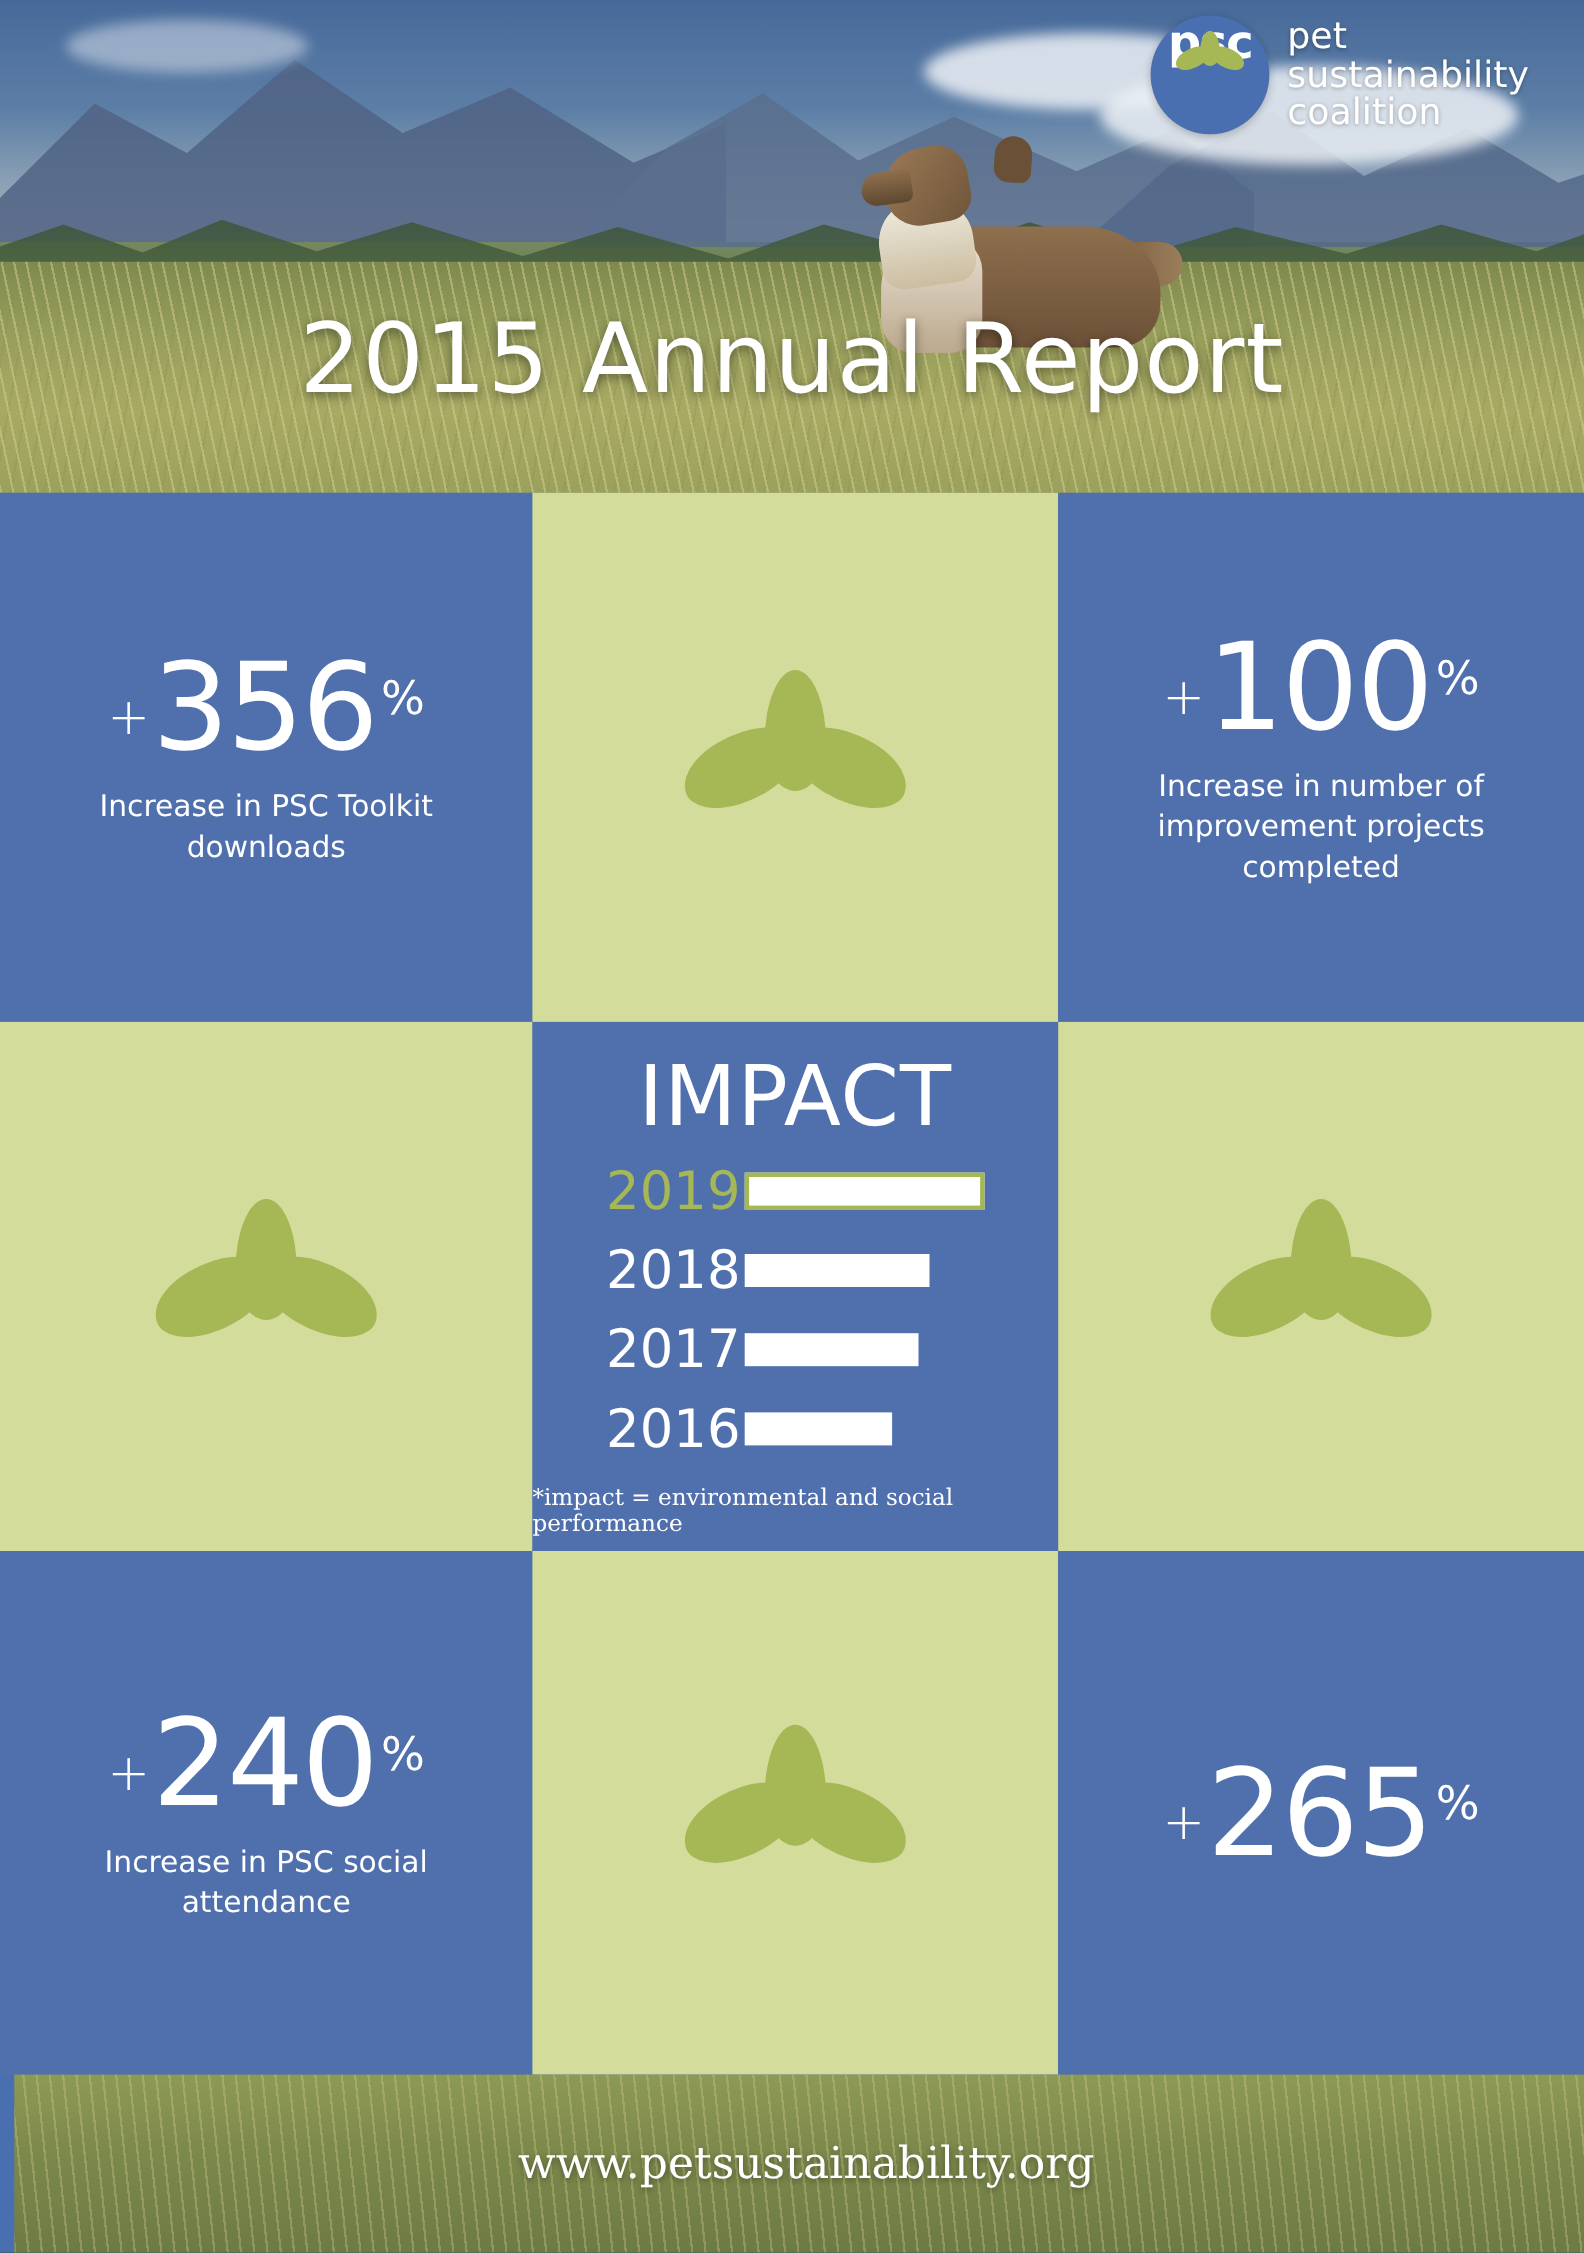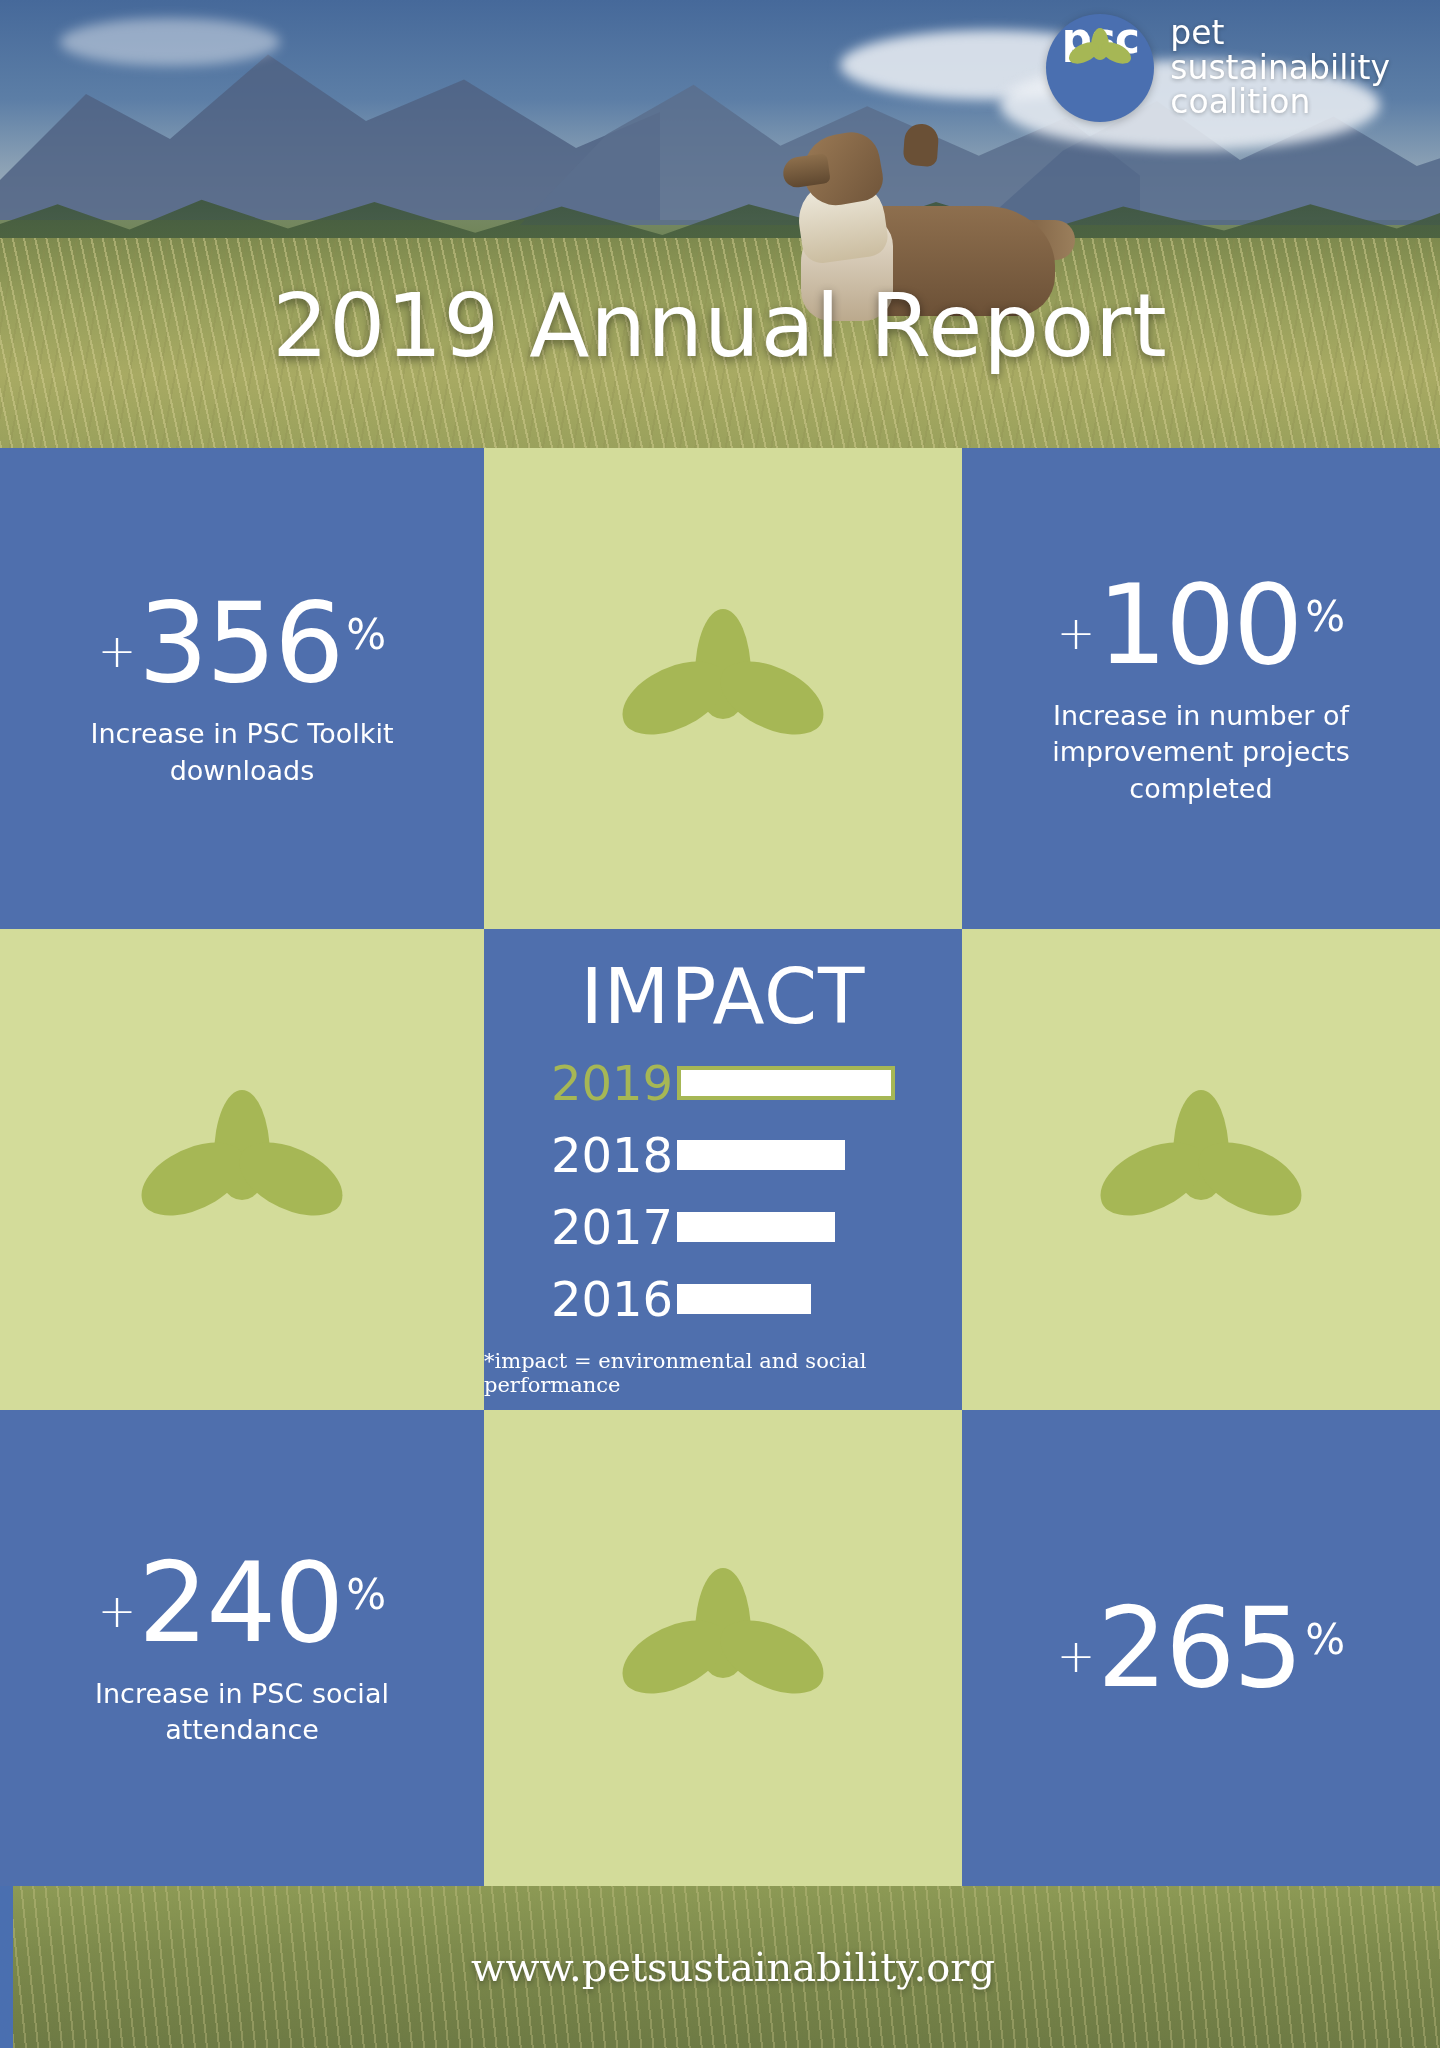--- a/index.html
+++ b/index.html
@@ -412,21 +412,21 @@
         </div>
         <div class="psc-text">psc</div>
       </div>
       <div class="logo-words">
         <div>pet</div>
         <div>sustainability</div>
         <div>coalition</div>
       </div>
     </div>
 
-    <div class="title">2019 Annual Report</div>
+    <div class="title">2015 Annual Report</div>
   </div>
 
   <div class="grid">
 
     <div class="cell blue">
       <div class="statline">
         <span class="plus">+</span>
         <span class="bignum">356</span>
         <span class="pct">%</span>
       </div>

